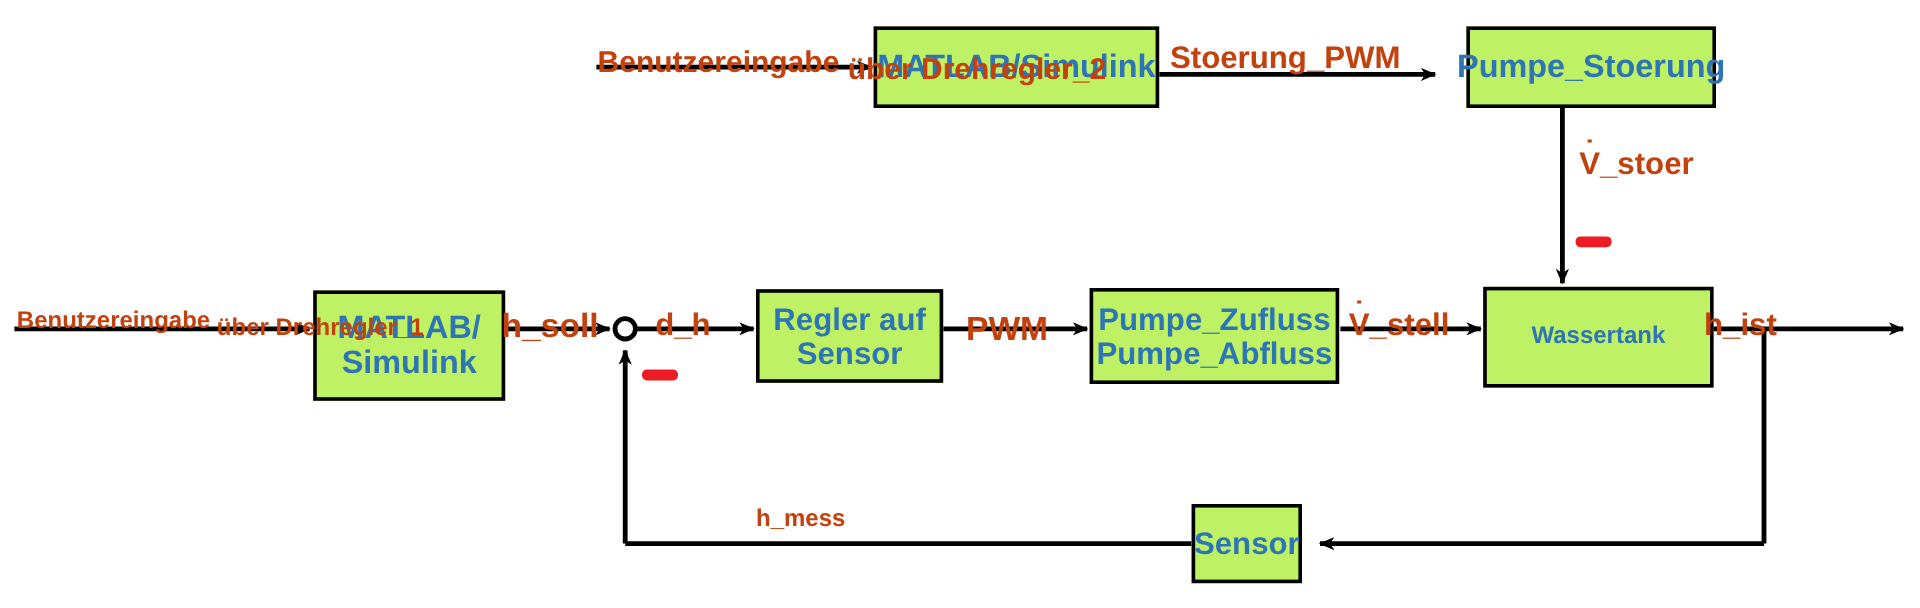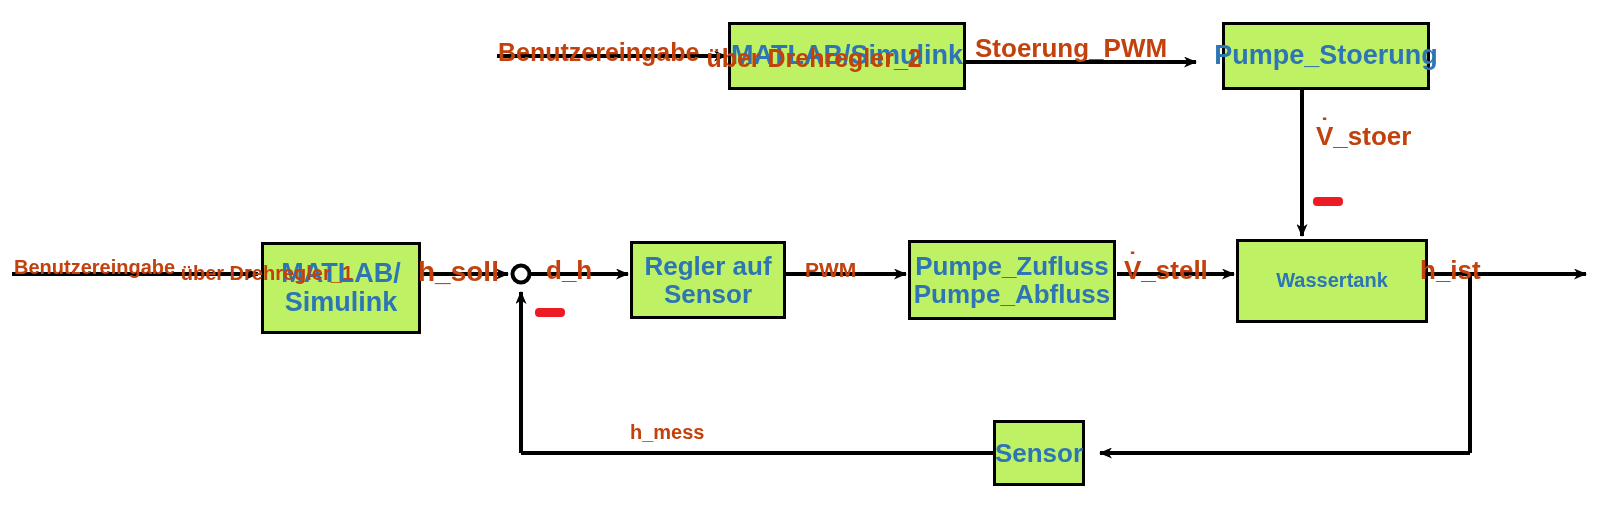--- a/index.html
+++ b/index.html
@@ -172,21 +172,21 @@
 
   <div class="lbl two" style="left:14px; top:240px; font-size:20px; width:240px; text-align:left;">
     <span>Benutzereingabe</span>
     <span style="position:relative; top:6px;">über Drehregler_1</span>
   </div>
 
   <div class="lbl" style="left:418px; top:240px; font-size:28px;">h_soll</div>
 
   <div class="lbl" style="left:546px; top:240px; font-size:26px;">d_h</div>
 
-  <div class="lbl" style="left:805px; top:242px; font-size:21px;">PWM</div>
+  <div class="lbl" style="left:805px; top:242px; font-size:28px;">PWM</div>
 
   <div class="lbl" style="left:1124px; top:240px; font-size:26px;">
     <span class="dotwrap"><span>V</span><span class="vdot">˙</span></span><span>_stell</span>
   </div>
 
   <div class="lbl" style="left:1420px; top:240px; font-size:26px;">h_ist</div>
 
   <div class="lbl" style="left:630px; top:405px; font-size:20px;">h_mess</div>
 
   <div class="minus" style="left:535px; top:308px; width:30px; height:9px;"></div>

